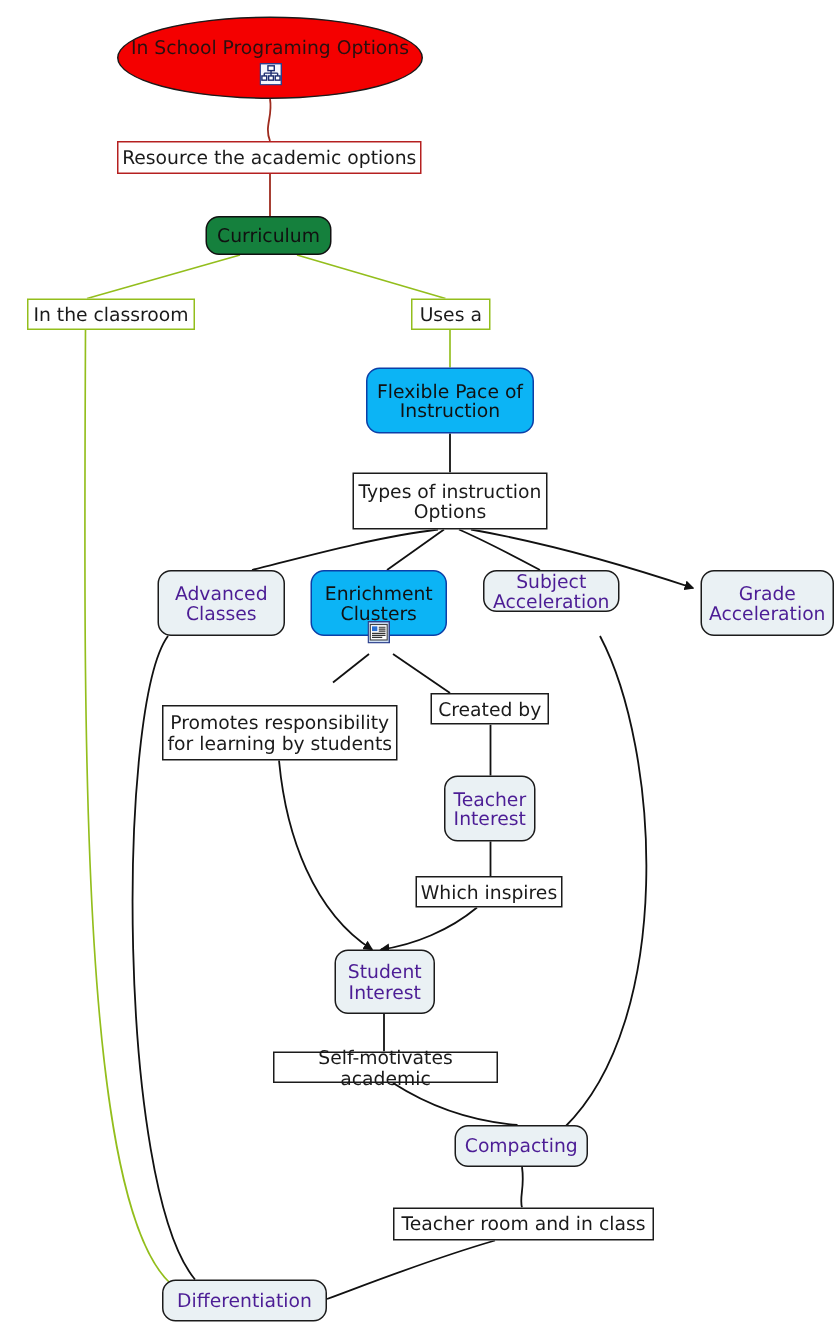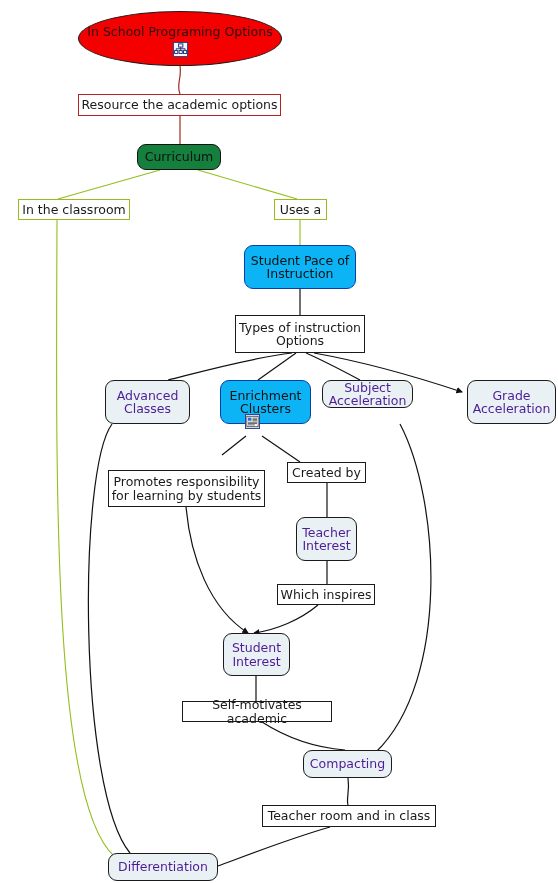--- a/index.html
+++ b/index.html
@@ -139,26 +139,26 @@
           <rect x="6" y="2" width="4.5" height="3.4" fill="#ffffff" stroke="#1c2b6e" stroke-width="1"></rect>
           <path d="M8.2 5.4 L8.2 7.2 M3.4 7.2 L12.9 7.2 M3.4 7.2 L3.4 9.2 M8.2 7.2 L8.2 9.2 M12.9 7.2 L12.9 9.2" stroke="#1c2b6e" stroke-width="1" fill="none"></path>
           <rect x="1.7" y="9.2" width="3.4" height="3" fill="#ffffff" stroke="#1c2b6e" stroke-width="1"></rect>
           <rect x="6.5" y="9.2" width="3.4" height="3" fill="#ffffff" stroke="#1c2b6e" stroke-width="1"></rect>
           <rect x="11.2" y="9.2" width="3.4" height="3" fill="#ffffff" stroke="#1c2b6e" stroke-width="1"></rect>
         </svg></div>
       <div class="node concept-green" style="left: 137px; top: 144px; width: 84px; height: 26px;">
         <span class="node-inner">Curriculum</span>
       </div>
       <div class="node concept-cyan" style="left: 244px; top: 245px; width: 112px; height: 44px;">
-        <span class="node-inner">Student Pace of Instruction</span>
+        <span class="node-inner">Flexible Pace of Instruction</span>
       </div>
       <div class="node concept" style="left: 105px; top: 380px; width: 85px; height: 44px;">
         <span class="node-inner">Advanced Classes</span>
       </div>
-      <div class="node concept-cyan" style="left: 220px; top: 380px; width: 91px; height: 44px;">
+      <div class="node concept-cyan" style="left: 207px; top: 380px; width: 91px; height: 44px;">
         <span class="node-inner">Enrichment Clusters</span>
       </div>
       <div class="node-icon" style="left: 245px; top: 414px;"><svg viewBox="0 0 16 16" width="15" height="15">
           <rect x="0.5" y="0.5" width="15" height="15" fill="#cfe0f5" stroke="#2b3f8c" stroke-width="1"></rect>
           <rect x="2" y="2.5" width="12" height="11" fill="#ffffff" stroke="#444" stroke-width="0.8"></rect>
           <rect x="3.2" y="3.8" width="3.8" height="3.4" fill="#2b6fd0"></rect>
           <path d="M8 4.4 H12.8 M8 5.8 H12.8 M8 7.2 H12.8 M3.2 8.8 H12.8 M3.2 10.2 H12.8 M3.2 11.6 H10.5" stroke="#333" stroke-width="0.8"></path>
         </svg></div>
       <div class="node concept" style="left: 322px; top: 380px; width: 91px; height: 28px;">
         <span class="node-inner">Subject Acceleration</span>

